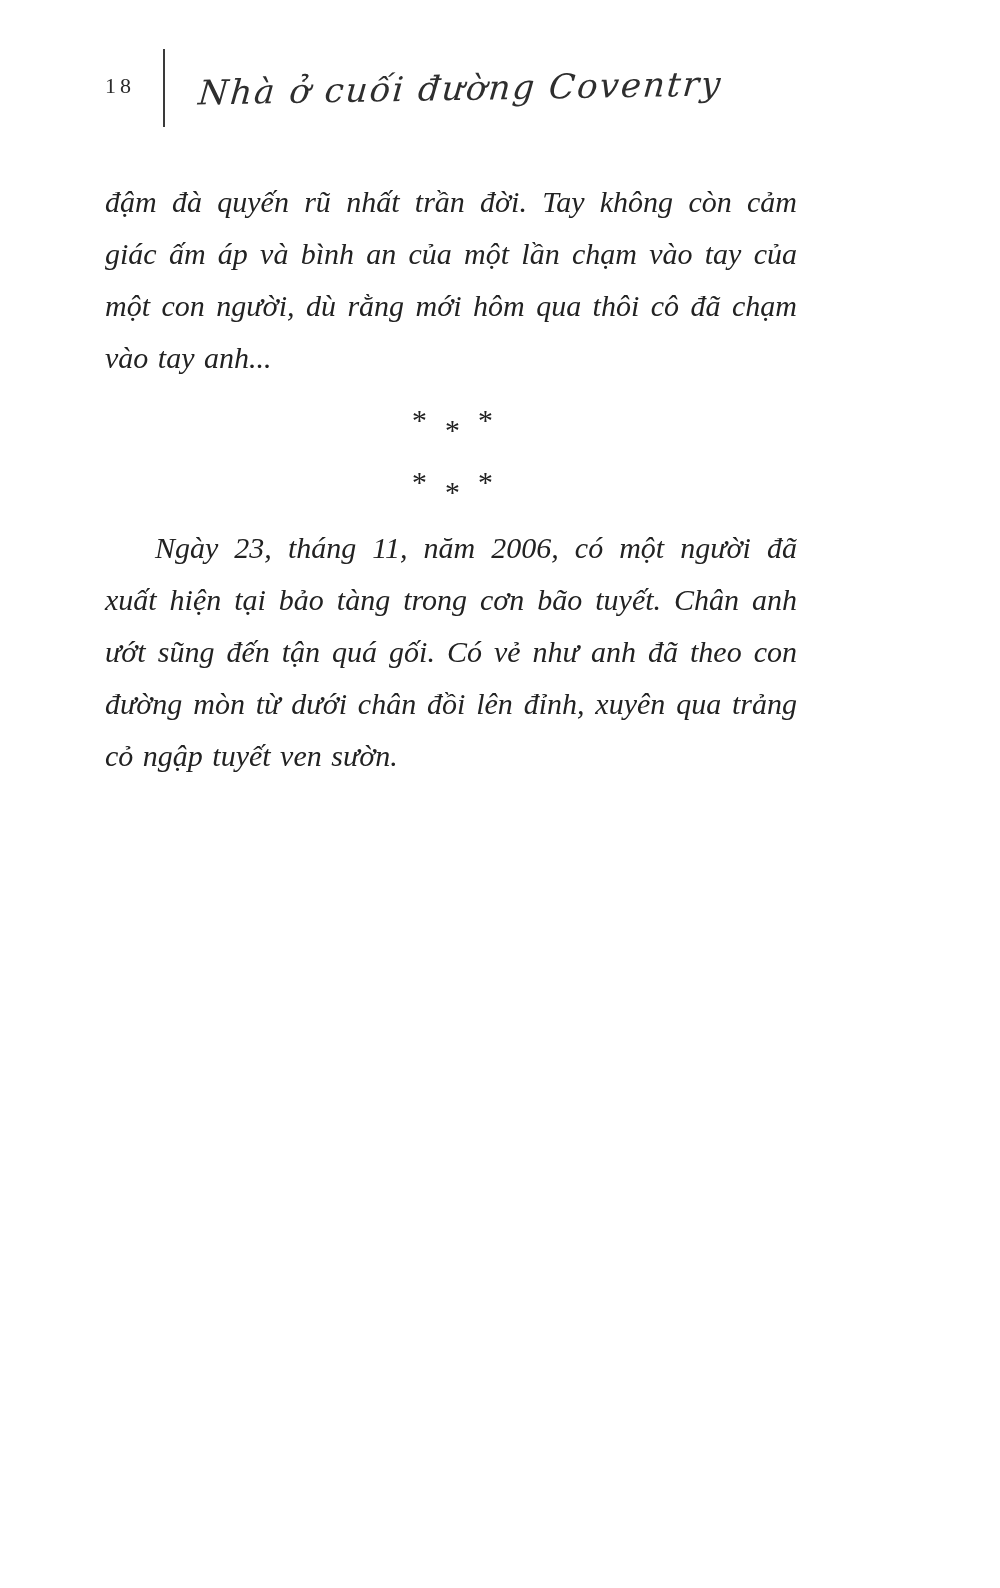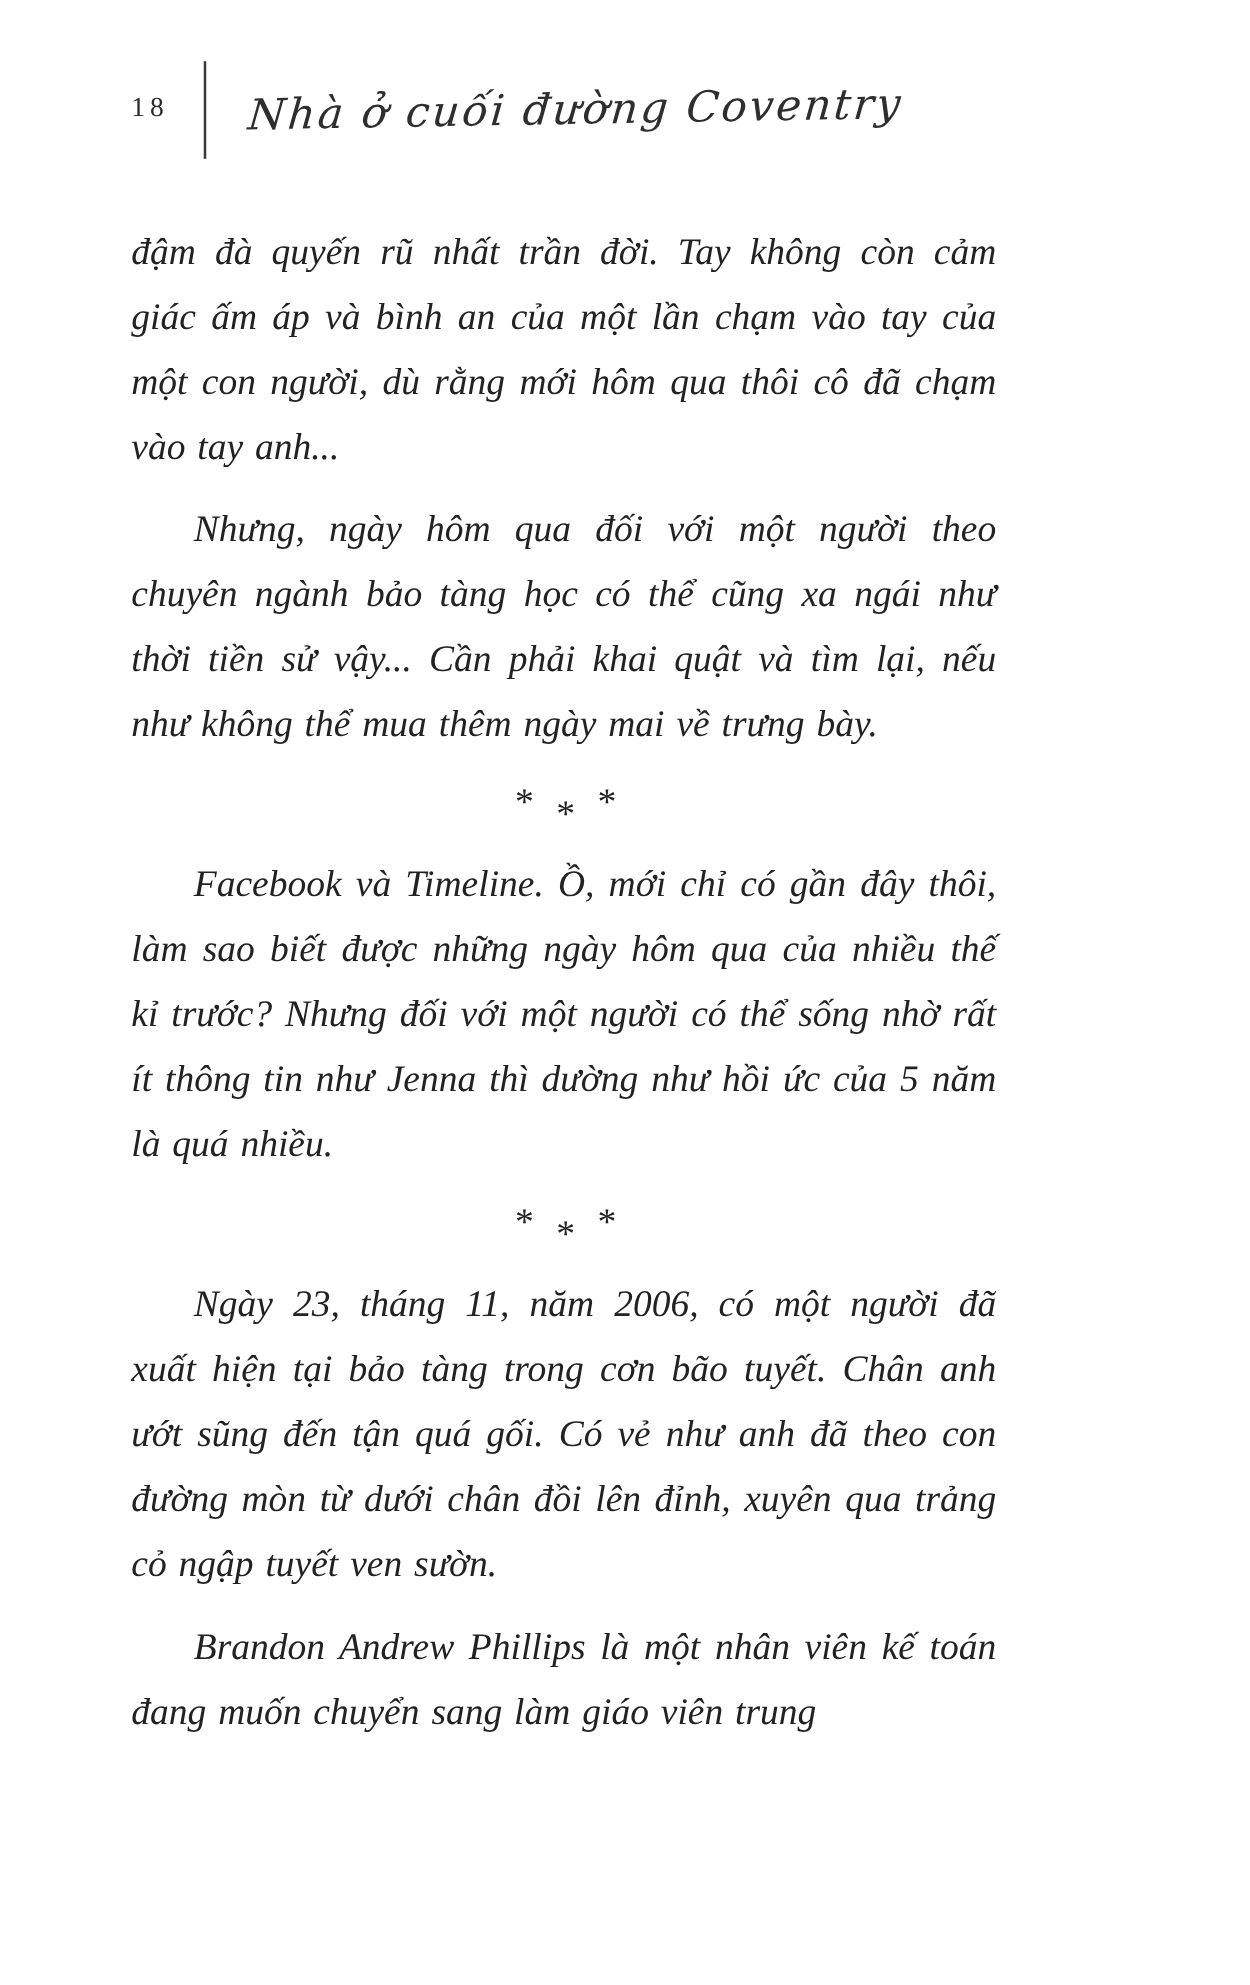--- a/index.html
+++ b/index.html
@@ -90,20 +90,17 @@
 <body>
 
 <div class="page">
   <header class="page-header">
     <span class="page-number">18</span>
     <span class="header-rule"></span>
     <span class="running-title">Nhà ở cuối đường Coventry</span>
   </header>
   <main class="page-body">
       <p class="para">đậm đà quyến rũ nhất trần đời. Tay không còn cảm giác ấm áp và bình an của một lần chạm vào tay của một con người, dù rằng mới hôm qua thôi cô đã chạm vào tay anh...</p>
-      <p class="para indent">Nhưng, ngày hôm qua đối với một người theo chuyên ngành bảo tàng học có thể cũng xa ngái như thời tiền sử vậy... Cần phải khai quật và tìm lại, nếu như không thể mua thêm ngày mai về trưng bày.</p>
       <p class="separator"><span class="star">*</span><span class="star low">*</span><span class="star">*</span></p>
-      <p class="para indent">Facebook và Timeline. Ồ, mới chỉ có gần đây thôi, làm sao biết được những ngày hôm qua của nhiều thế kỉ trước? Nhưng đối với một người có thể sống nhờ rất ít thông tin như Jenna thì dường như hồi ức của 5 năm là quá nhiều.</p>
       <p class="separator"><span class="star">*</span><span class="star low">*</span><span class="star">*</span></p>
       <p class="para indent">Ngày 23, tháng 11, năm 2006, có một người đã xuất hiện tại bảo tàng trong cơn bão tuyết. Chân anh ướt sũng đến tận quá gối. Có vẻ như anh đã theo con đường mòn từ dưới chân đồi lên đỉnh, xuyên qua trảng cỏ ngập tuyết ven sườn.</p>
-      <p class="para indent">Brandon Andrew Phillips là một nhân viên kế toán đang muốn chuyển sang làm giáo viên trung</p>
     </main>
 </div>
 
 </body></html>

